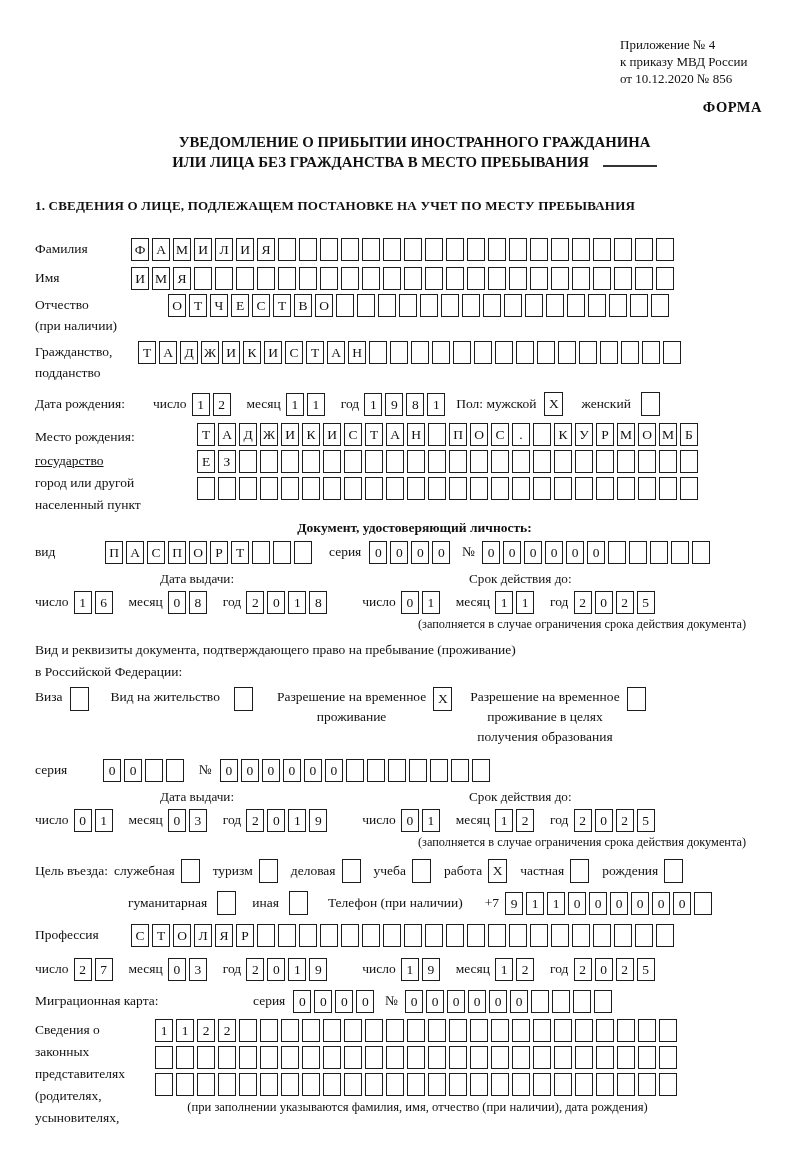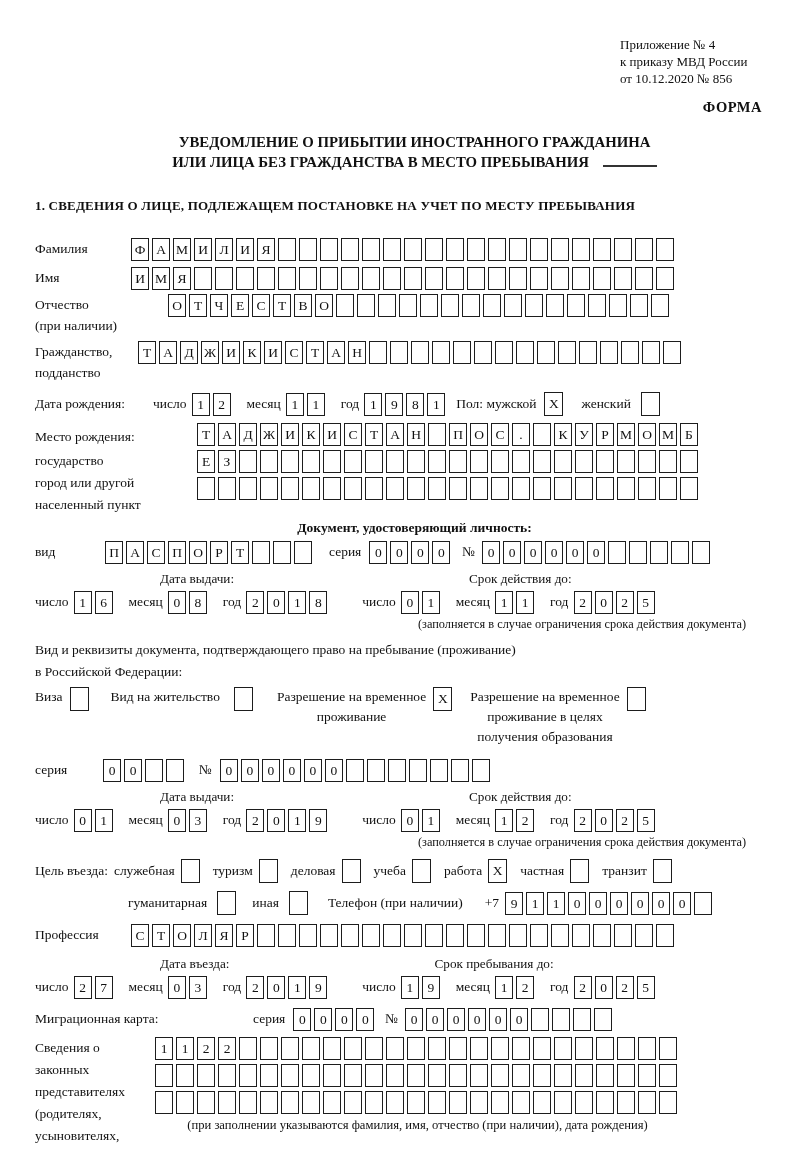--- a/index.html
+++ b/index.html
@@ -245,21 +245,21 @@
     </span>
     <span class="lbl" style="margin-left:8px; margin-right:6px;">Пол: мужской</span>
     <span class="chk">X</span>
     <span class="lbl" style="margin-left:16px; margin-right:8px;">женский</span>
     <span class="chk"></span>
   </div>
 
   <div class="row top" style="margin-bottom:0;">
     <span class="lblcol w162">
       <span class="lbl" style="display:block; line-height:27px;">Место рождения:</span>
-      <span class="lbl" style="display:block; line-height:22px;">государство</span>
+      <span class="lbl" style="display:block; line-height:22px;text-decoration:underline;">государство</span>
       <span class="lbl" style="display:block; line-height:22px;">город или другой</span>
       <span class="lbl" style="display:block; line-height:22px;">населенный пункт</span>
     </span>
     <span class="stack3">
       <span class="cells">
           <span class="cell">Т</span>
           <span class="cell">А</span>
           <span class="cell">Д</span>
           <span class="cell">Ж</span>
           <span class="cell">И</span>
@@ -544,21 +544,21 @@
     </span>
     <span class="pair">
       <span class="optlbl">работа</span>
       <span class="chk">X</span>
     </span>
     <span class="pair">
       <span class="optlbl">частная</span>
       <span class="chk"></span>
     </span>
     <span class="pair" style="margin-right:0;">
-      <span class="optlbl">транзит</span>
+      <span class="optlbl">рождения</span>
       <span class="chk"></span>
     </span>
   </div>
 
   <div class="row" style="padding-left:93px; margin-bottom:6px;">
     <span class="pair" style="margin-right:14px;">
       <span class="optlbl" style="margin-right:8px;">гуманитарная</span>
       <span class="chk"></span>
     </span>
     <span class="pair" style="margin-right:18px;">
@@ -606,24 +606,20 @@
         <span class="cell"></span>
         <span class="cell"></span>
         <span class="cell"></span>
         <span class="cell"></span>
         <span class="cell"></span>
         <span class="cell"></span>
         <span class="cell"></span>
       </span>
   </div>
 
-  <div class="hrow">
-    <span class="h-left">Дата въезда:</span>
-    <span class="h-right2">Срок пребывания до:</span>
-  </div>
   <div class="row" style="margin-bottom:6px;">
     <span class="dg">
       <span class="lbl">число</span>
       <span class="cells">
           <span class="cell">2</span>
           <span class="cell">7</span>
         </span>
       <span class="lbl">месяц</span>
       <span class="cells">
           <span class="cell">0</span>

